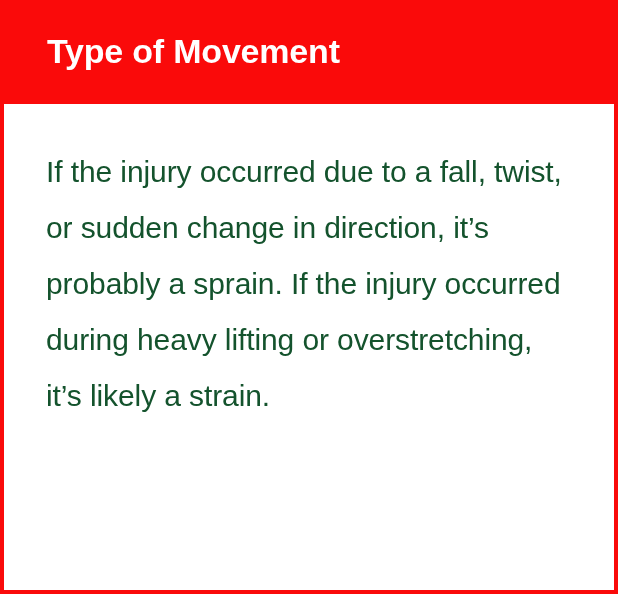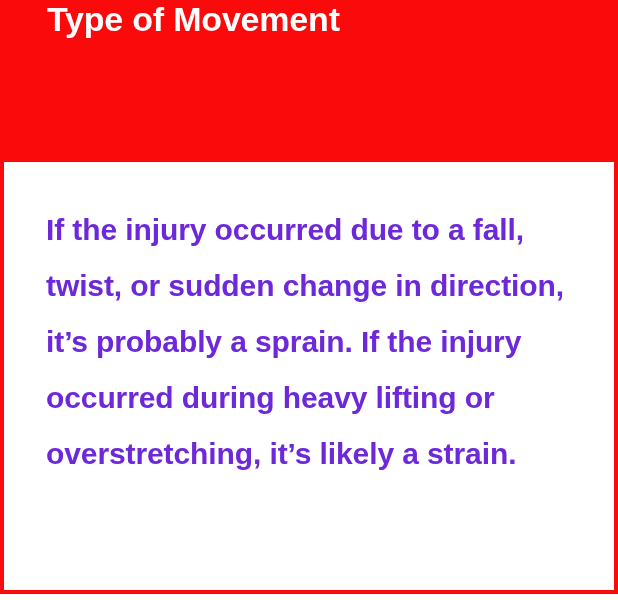--- a/index.html
+++ b/index.html
@@ -21,47 +21,47 @@
     width: 618px;
     height: 594px;
     box-sizing: border-box;
     border: 4px solid #fa0a0a;
     border-top: none;
     background: #ffffff;
   }
 
   .card-header {
     background: #fa0a0a;
-    height: 162px;
+    height: 104px;
     box-sizing: border-box;
     margin: 0 -4px 0 -4px;
     display: flex;
-    align-items: flex-start;
+    align-items: center;
     padding-left: 47px;
     padding-right: 30px;
   }
 
   .card-title {
     color: #ffffff;
     font-size: 34px;
     font-weight: bold;
     line-height: 1.15;
     letter-spacing: -0.2px;
     white-space: nowrap;
   }
 
   .card-body {
     padding: 40px 40px 0 42px;
   }
 
   .body-text {
-    color: #6d28d9;
+    color: #14532d;
     font-size: 30px;
     line-height: 56px;
-    font-weight: bold;
+    font-weight: normal;
     letter-spacing: -0.1px;
     margin: 0;
     max-width: 530px;
   }
 </style>
 </head>
 <body>
 
 <div class="card">
 

